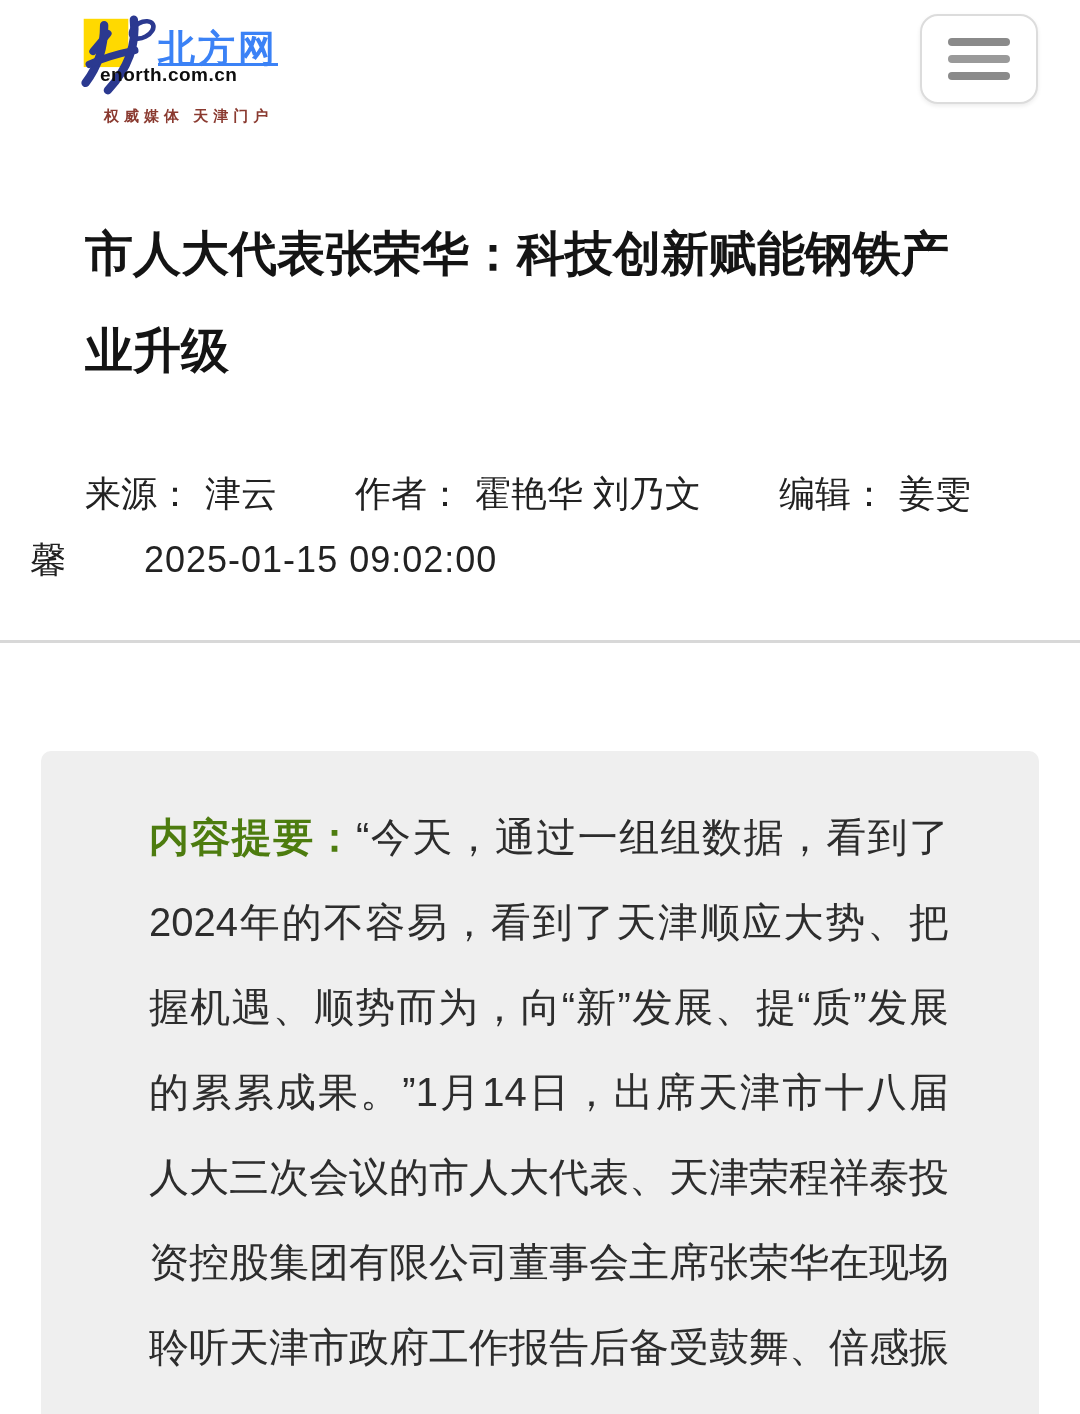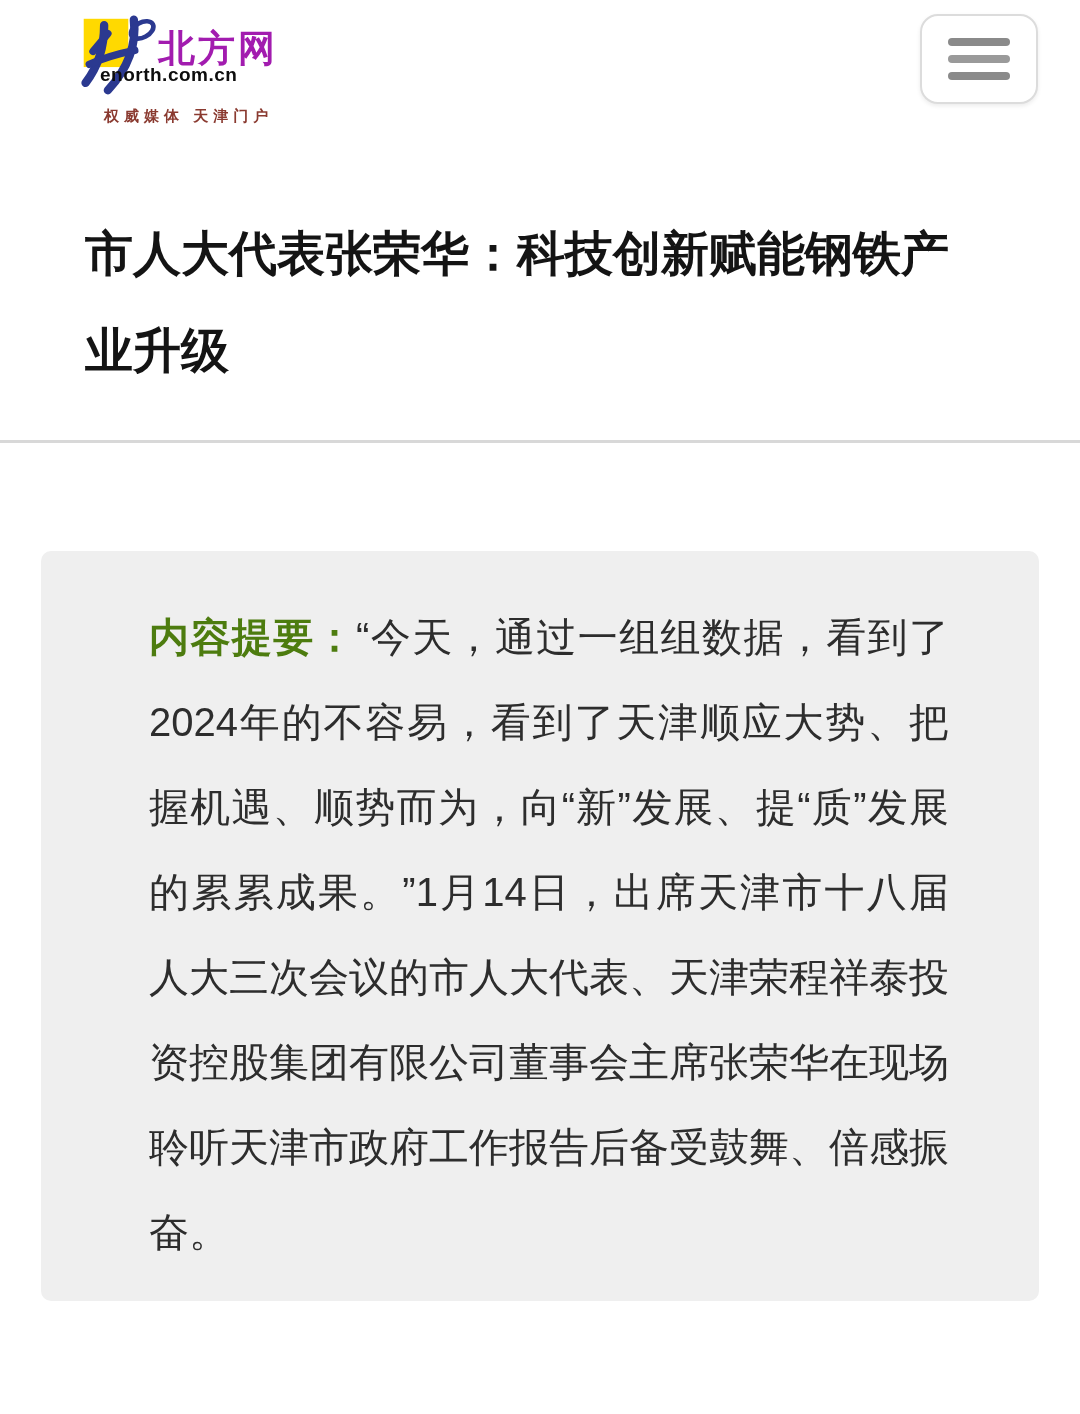--- a/index.html
+++ b/index.html
@@ -13,21 +13,21 @@
   
   .site-header{
     display:flex;justify-content:space-between;align-items:flex-start;
     padding:14px 42px 0 80px;height:96px;
   }
   .logo{position:relative;width:260px;height:96px;display:block;text-decoration:none;cursor:pointer;}
   .logo-mark{position:absolute;left:0;top:-2px;width:78px;height:86px;}
   .logo-name{
     position:absolute;left:78px;top:10px;
     font-family:"DejaVu Serif","Liberation Serif",serif;
-    font-size:37px;font-weight:900;color:#a21caf;letter-spacing:3px;white-space:nowrap;
+    font-size:37px;font-weight:900;color:#3b82f6;letter-spacing:3px;white-space:nowrap;text-decoration:underline;
   }
   .logo-domain{
     position:absolute;left:20px;top:50px;
     font-size:19px;font-weight:800;color:#0d0d0d;letter-spacing:.5px;white-space:nowrap;
   }
   .logo-tagline{
     position:absolute;left:24px;top:93px;
     font-size:15px;font-weight:700;color:#8a3a30;letter-spacing:5px;white-space:nowrap;
   }
   .menu-btn{
@@ -98,20 +98,21 @@
         <i></i>
         <i></i>
       </span>
     </button>
   </header>
 
   <main>
 
     <h1 class="article-title">市人大代表张荣华：科技创新赋能钢铁产业升级</h1>
 
+    <p class="article-meta"><span>来源：</span><span class="m-val">津云</span><span class="m-gap">作者：</span><span class="m-val">霍艳华 刘乃文</span><span class="m-gap">编辑：</span><span class="m-val">姜雯馨</span><span class="m-date">2025-01-15 09:02:00</span></p>
 
     <div class="divider"></div>
 
     <section class="summary-box">
       <p><strong>内容提要：</strong><span>“今天，通过一组组数据，看到了2024年的不容易，看到了天津顺应大势、把握机遇、顺势而为，向“新”发展、提“质”发展的累累成果。”1月14日，出席天津市十八届人大三次会议的市人大代表、天津荣程祥泰投资控股集团有限公司董事会主席张荣华在现场聆听天津市政府工作报告后备受鼓舞、倍感振奋。</span></p>
     </section>
 
   </main>
 </div>
 

